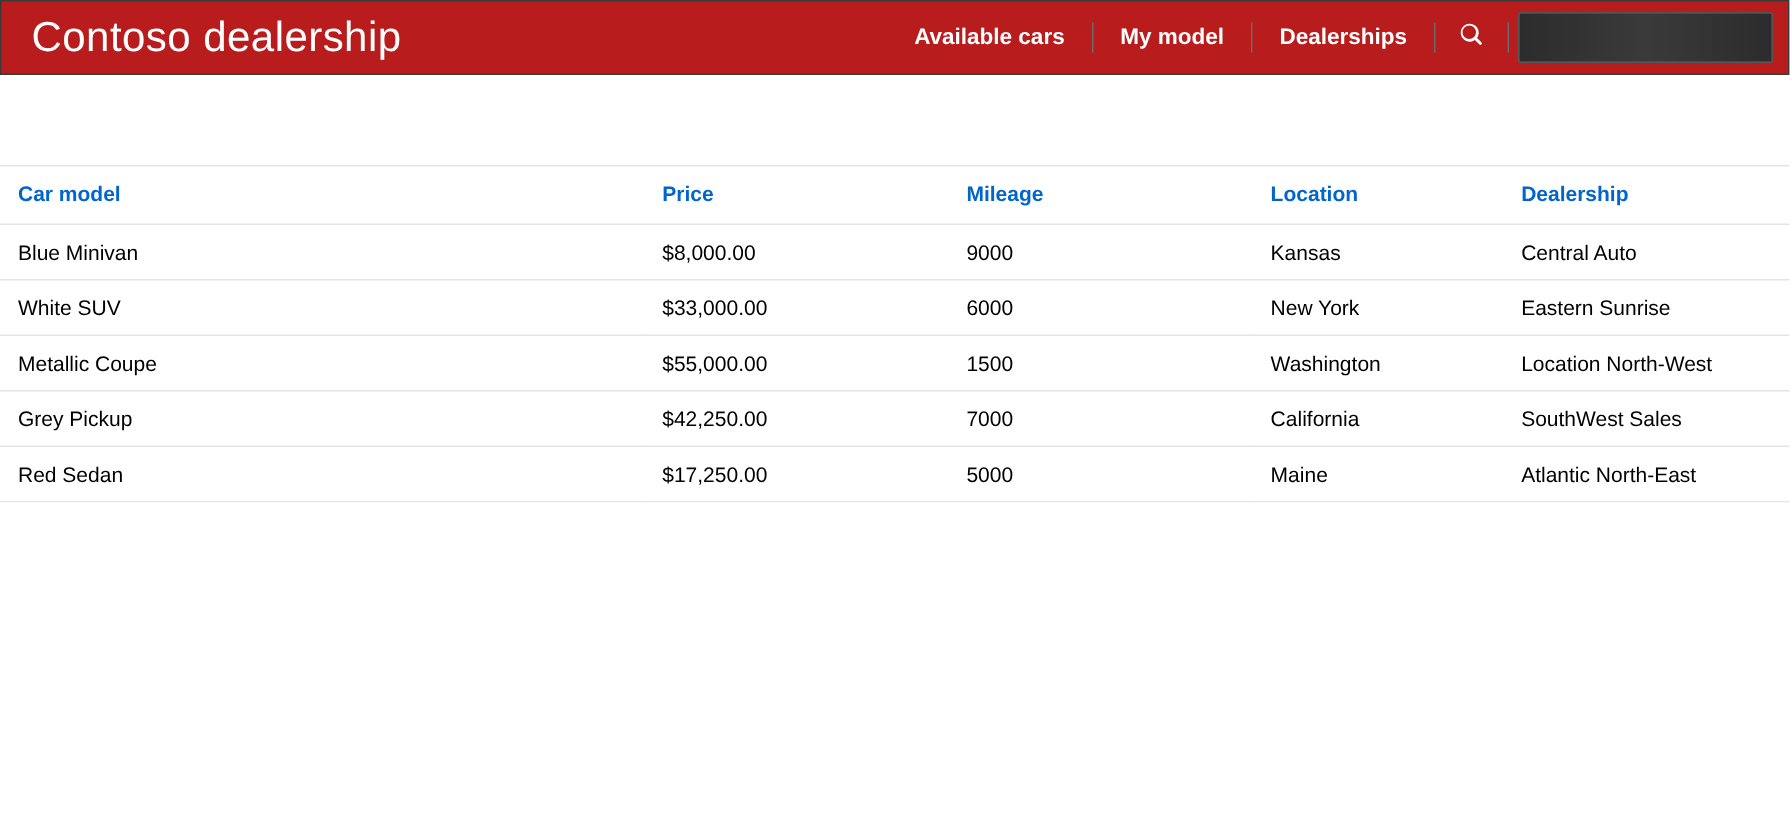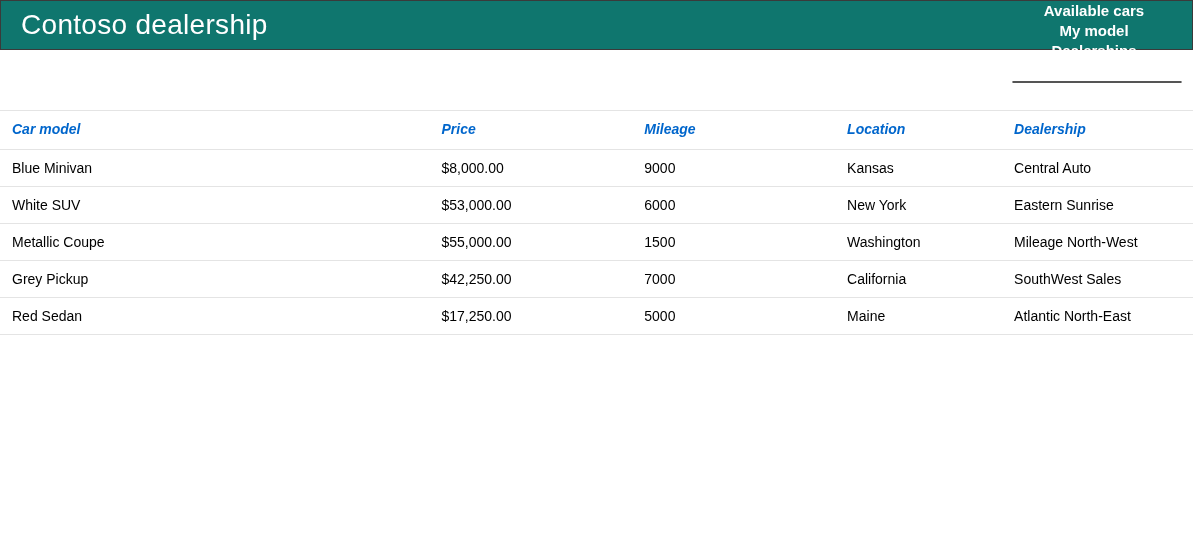--- a/index.html
+++ b/index.html
@@ -3,40 +3,39 @@
 <meta charset="utf-8">
 <style>
   * { box-sizing: border-box; margin: 0; padding: 0; }
   body {
     font-family: "Segoe UI", "Segoe UI Light", Arial, sans-serif;
     background: #fff;
     color: #333;
     width: 1193px;
   }
   .topbar {
-    background: #0f766e;
+    background: #b91c1c;
     color: #fff;
     height: 50px;
     display: flex;
     align-items: center;
     padding: 0 10px 0 20px;
     border: 1px solid #3a3a3a;
   }
   .brand {
     font-size: 28px;
     font-weight: 300;
     letter-spacing: 0.3px;
     flex: 0 0 auto;
   }
   .spacer { flex: 1 1 auto; }
   .navlinks {
     display: flex;
     align-items: center;
     height: 100%;
-    flex-direction: column;
   }
   .navlinks a {
     color: #fff;
     text-decoration: none;
     font-size: 15px;
     font-weight: 600;
     padding: 0 18px;
     line-height: 20px;
     cursor: pointer;
   }
@@ -69,21 +68,20 @@
     width: 100%;
     border-collapse: collapse;
     font-size: 14px;
   }
   table.cars th {
     text-align: left;
     color: #0066cc;
     font-weight: 600;
     padding: 10px 12px 12px 12px;
     font-size: 14px;
-    font-style: italic;
   }
   table.cars thead tr {
     border-top: 1px solid #e4e4e4;
   }
   table.cars tbody tr {
     border-top: 1px solid #e4e4e4;
   }
   table.cars tbody tr:last-child {
     border-bottom: 1px solid #e4e4e4;
   }
@@ -136,31 +134,31 @@
     <tbody id="cars-body">
     <tr>
           <td>Blue Minivan</td>
           <td>$8,000.00</td>
           <td>9000</td>
           <td>Kansas</td>
           <td>Central Auto</td>
         </tr>
         <tr>
           <td>White SUV</td>
-          <td>$53,000.00</td>
+          <td>$33,000.00</td>
           <td>6000</td>
           <td>New York</td>
           <td>Eastern Sunrise</td>
         </tr>
         <tr>
           <td>Metallic Coupe</td>
           <td>$55,000.00</td>
           <td>1500</td>
           <td>Washington</td>
-          <td>Mileage North-West</td>
+          <td>Location North-West</td>
         </tr>
         <tr>
           <td>Grey Pickup</td>
           <td>$42,250.00</td>
           <td>7000</td>
           <td>California</td>
           <td>SouthWest Sales</td>
         </tr>
         <tr>
           <td>Red Sedan</td>

